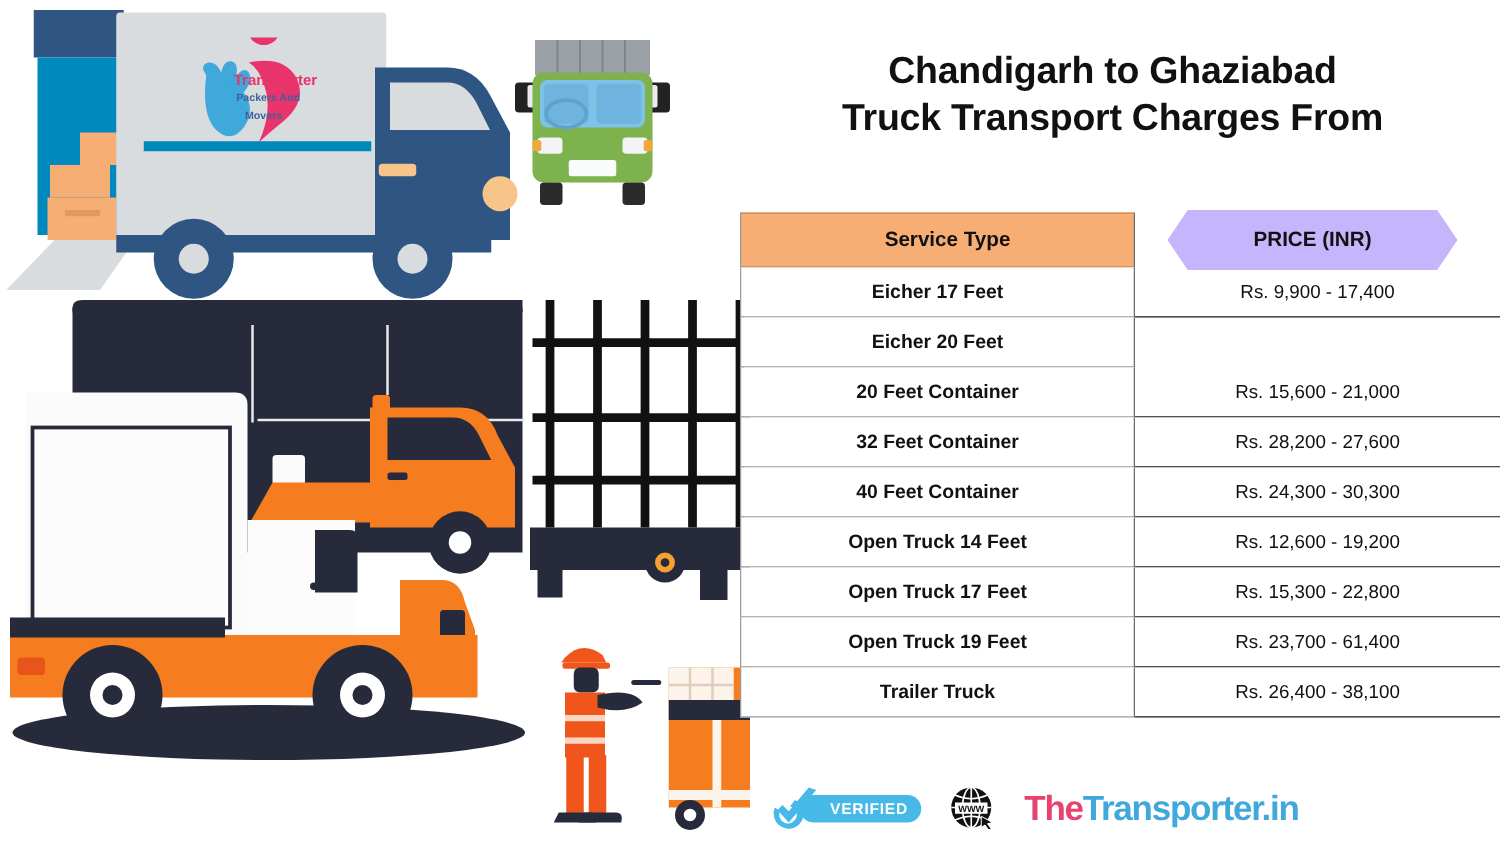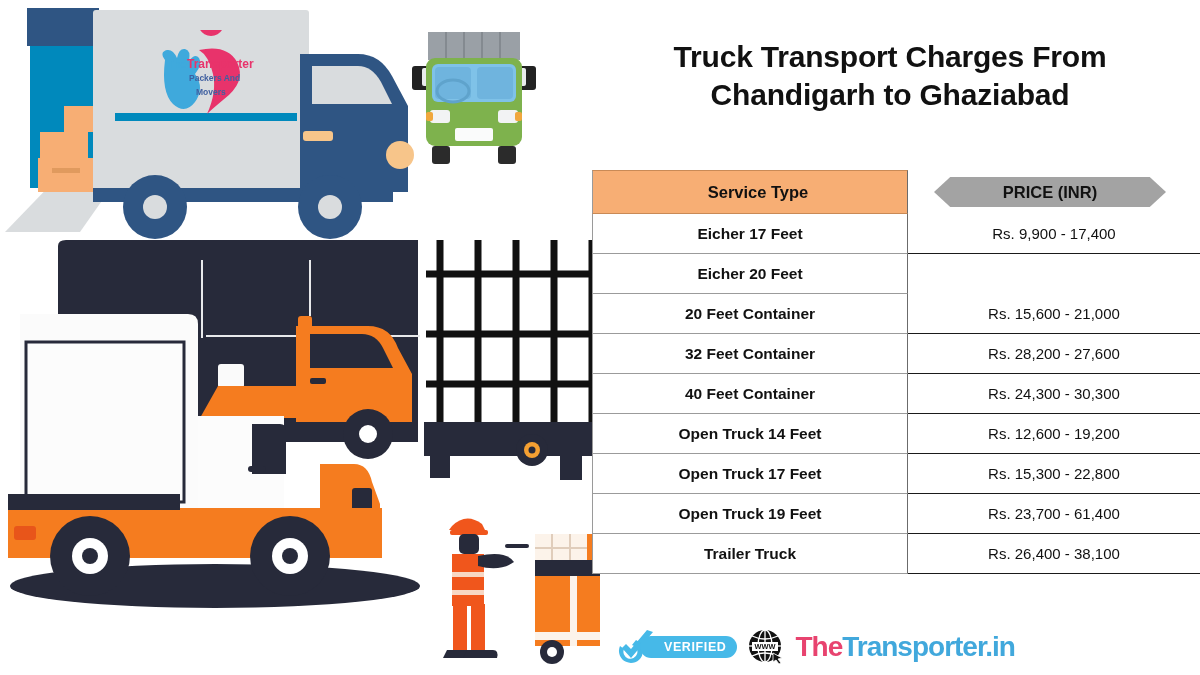--- a/index.html
+++ b/index.html
@@ -36,30 +36,30 @@
   .hdr-svc{
     background:#F7AE74; font-size:16.5px;
     border-bottom:1px solid #c98a56; border-top:1px solid #c98a56;padding-left:16px;
   }
   .hdr-row{ height:44px; }
   .hdr-prc{
     border-bottom:none; position:relative; background:transparent;
     overflow:visible;
   }
   .hexa{
-    width:232px; height:30px; background:#a3a3a3;
+    width:232px; height:48px; background:#c4b5fd;
     display:flex; align-items:center; justify-content:center;
     font-size:16.5px; font-weight:bold; color:#111;
     clip-path:polygon(7% 0%, 93% 0%, 100% 50%, 93% 100%, 7% 100%, 0% 50%);
     margin-left:-8px;
   }
   
   #footer{
     position:absolute; left:616px; top:624px; height:46px;
-    display:flex; align-items:center; gap:9px;
+    display:flex; align-items:center; gap:21px;
   }
   .verified-badge{ position:relative; display:flex; align-items:center; }
   .vpill{
     background:#46B9E8; color:#fff; font-weight:bold; font-size:12.5px;
     letter-spacing:0.6px; border-radius:20px; padding:4px 11px 4px 24px;
     margin-left:-18px;
   }
   .brand-text{ font-size:28px; font-weight:bold; letter-spacing:-1px; }
   .brand-the{ color:#E8436F; }
   .brand-rest{ color:#41A8DC; }
@@ -69,22 +69,22 @@
   #art-truck-green{ left:398px; top:18px; width:152px; height:162px; }
   #art-scene{ left:0; top:238px; width:600px; height:437px; }
   .logo-box{
     position:absolute; left:143px; top:30px; width:125px; height:88px;
   }
 </style>
 </head>
 <body>
 
 <div id="title">
+  <div>Chandigarh to Ghaziabad</div>
   <div>Truck Transport Charges From</div>
-  <div>Chandigarh to Ghaziabad</div>
 </div>
 
 <svg class="art" id="art-truck-blue" viewBox="0 0 420 245">
 
   <polygon points="5,232 60,175 120,175 80,232" fill="#D9DCDE"></polygon>
 
   <rect x="27" y="8" width="72" height="38" fill="#2F5583"></rect>
   <rect x="30" y="46" width="66" height="142" fill="#0089BC"></rect>
 
   <rect x="40" y="132" width="48" height="26" fill="#F7AE74"></rect>

